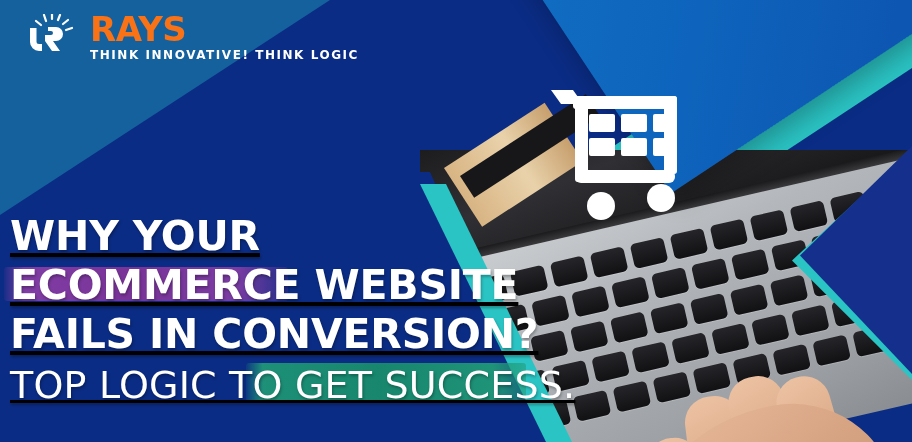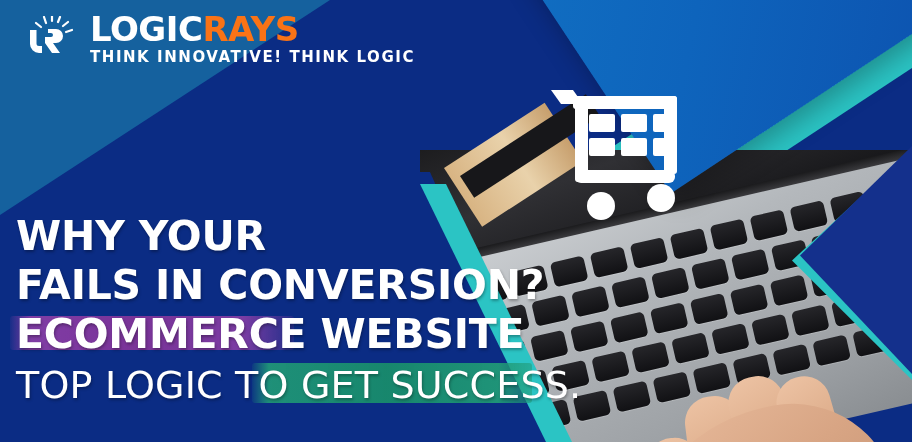--- a/index.html
+++ b/index.html
@@ -252,33 +252,34 @@
     font-size: 34px;
     font-weight: 700;
     letter-spacing: -0.5px;
     font-family: "DejaVu Sans", sans-serif;
   }
   .logo-logic { color: #ffffff; }
   .logo-rays  { color: #f97316; }
   .logo-tag {
     margin-top: 2px;
     color: #ffffff;
-    font-size: 15px;
+    font-size: 12px;
     font-weight: 700;
     letter-spacing: 1.55px;
     font-family: "DejaVu Sans", sans-serif;
     white-space: nowrap;
   }
 
   
   .headline {
     position: absolute;
-    left: 16px;
+    left: 10px;
     top: 212px;
     width: 520px;
+    text-decoration: underline;
   }
   .hl-line {
     position: relative;
     color: #ffffff;
     font-weight: 700;
     font-size: 41px;
     line-height: 49px;
     letter-spacing: -0.2px;
     white-space: nowrap;
     text-shadow: 1px 2px 3px rgba(0,0,0,0.30);
@@ -466,37 +467,36 @@
           <line x1="39" y1="10" x2="44" y2="6"></line>
           <line x1="42" y1="16" x2="48" y2="14"></line>
           <line x1="17" y1="11" x2="12" y2="7"></line>
         </g>
         <path d="M6 14 v14 a9 9 0 0 0 9 9 h3 v-7 h-3 a2.5 2.5 0 0 1 -2.5 -2.5 V14 z" fill="#ffffff"></path>
         <path d="M24 13 h8 a7 7 0 0 1 0 14 h-3 l7 10 h-8 l-7 -10 v-6 h6 a2 2 0 0 0 0 -4 h-3 z" fill="#ffffff"></path>
       </svg>
     </div>
     <div class="logo-text-wrap">
       <div class="logo-word">
-        <span class="logo-logic">LOGIC</span>
         <span class="logo-rays">RAYS</span>
       </div>
       <div class="logo-tag">THINK INNOVATIVE! THINK LOGIC</div>
     </div>
   </div>
 
   <div class="headline">
     <div class="hl-line">
       <span class="hl-text">WHY YOUR</span>
     </div>
     <div class="hl-line">
-      <span class="hl-text">FAILS IN CONVERSION?</span>
-    </div>
-    <div class="hl-line">
       <span class="brush brush-purple"></span>
       <span class="hl-text">ECOMMERCE WEBSITE</span>
+    </div>
+    <div class="hl-line">
+      <span class="hl-text">FAILS IN CONVERSION?</span>
     </div>
     <div class="hl-line last">
       <span class="brush brush-green"></span>
       <span class="hl-text">TOP LOGIC TO GET SUCCESS.</span>
     </div>
   </div>
 
 </div>
 
 </body></html>

